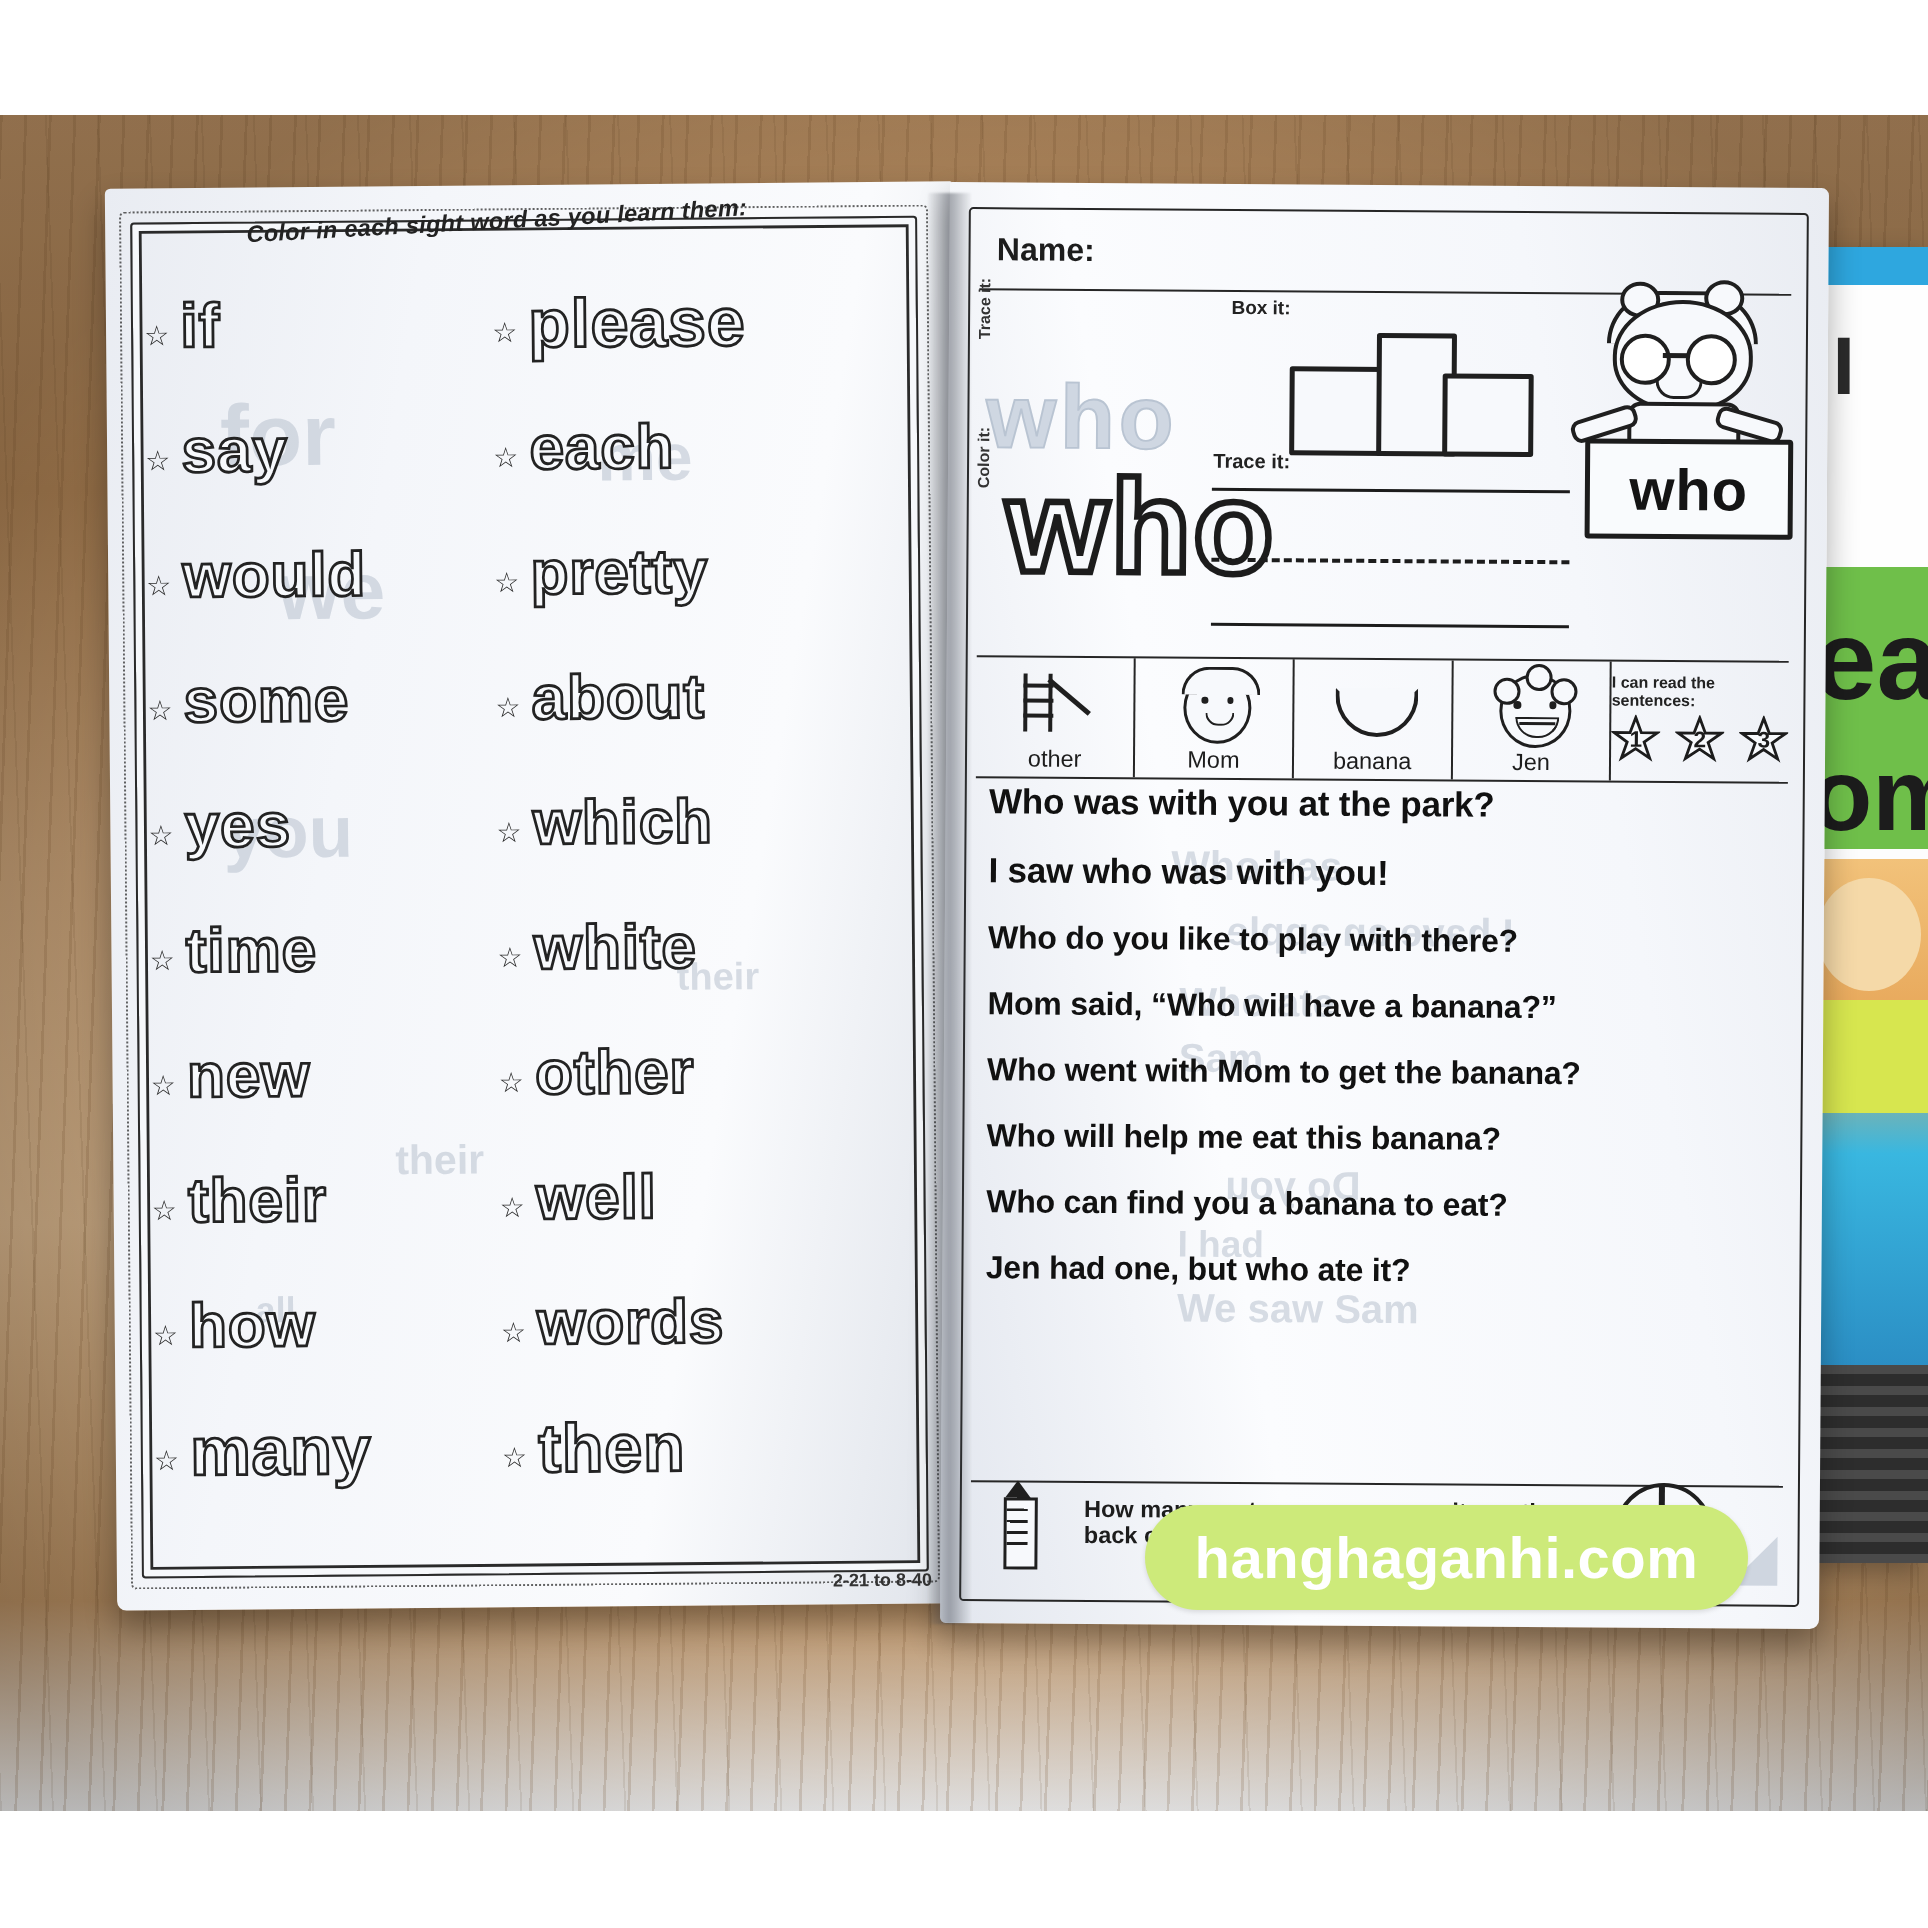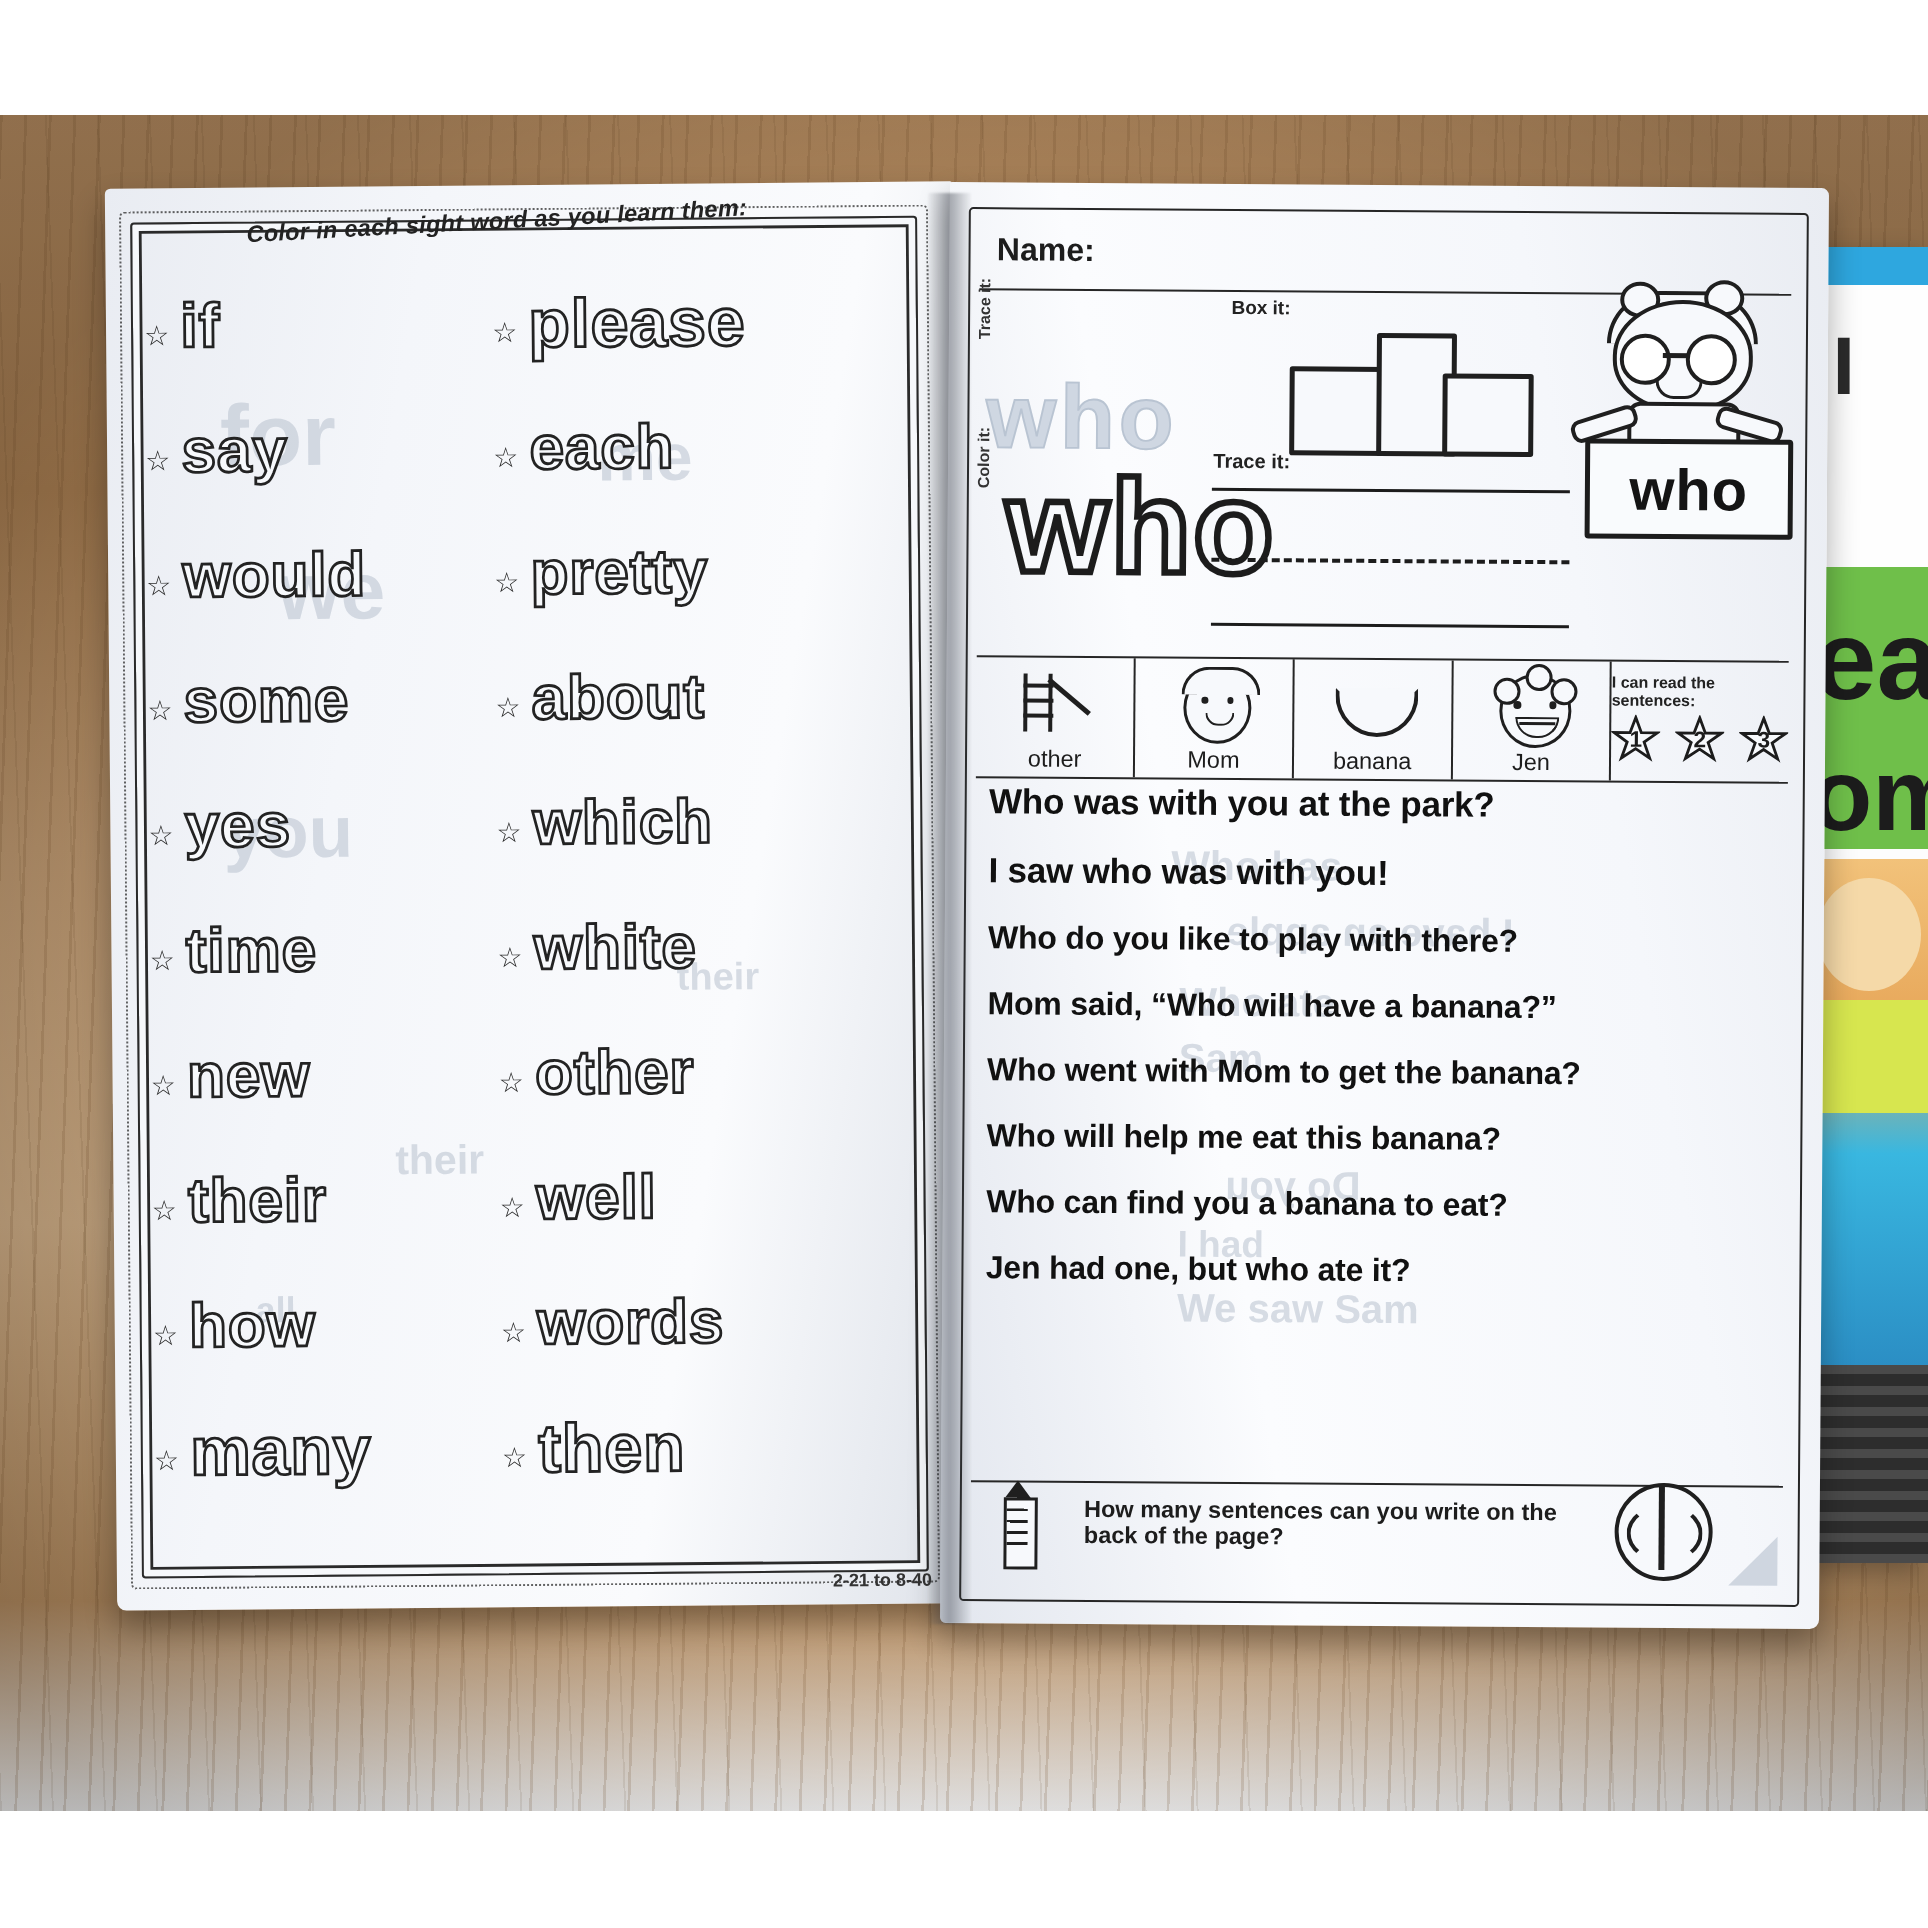--- a/index.html
+++ b/index.html
@@ -556,15 +556,18 @@
           <div class="ball"></div>
           <div class="corner-tri"></div>
         </div>
 
       </div>
     </div>
 
     <div class="gutter"></div>
   </div>
 
+  <div class="watermark">
+    <span>hanghaganhi.com</span>
+  </div>
 
 </div>
 
 
 </body></html>

